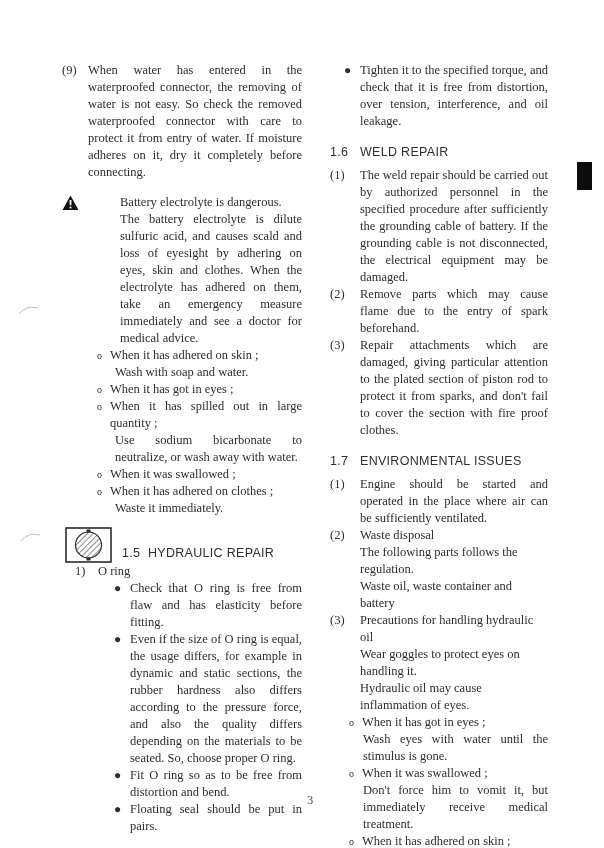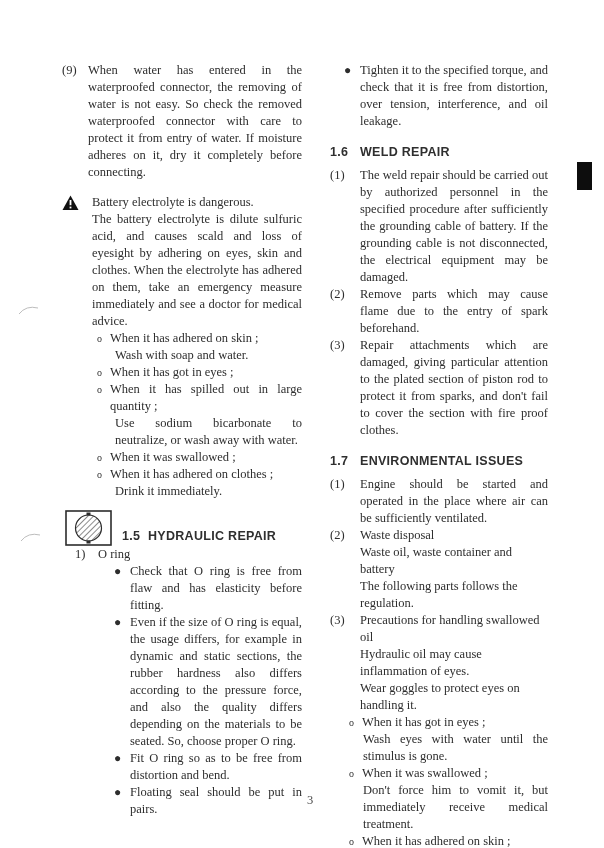--- a/index.html
+++ b/index.html
@@ -15,33 +15,33 @@
   .col{position:absolute;top:62px;}
   .col.left{left:62px;width:240px;}
   .col.right{left:330px;width:218px;}
   .just{text-align:justify;}
   .row{display:flex;align-items:flex-start;}
   .num{flex:0 0 26px;}
   .txt{flex:1;}
   
   .warn{display:flex;margin-top:13px;}
   .warn-icon{flex:0 0 30px;padding-top:1px;}
-  .warn-txt{flex:1;}
+  .warn-txt{flex:1;margin-left:28px;}
   
   .cases{margin-left:35px;}
   .case-head{display:flex;}
   .cm{flex:0 0 13px;font-size:10px;line-height:17px;}
   .case-action{padding-left:18px;}
   .col.right .cases{margin-left:19px;}
   .col.right .case-action{padding-left:14px;}
   
   .sec-head{
     font-family:"Liberation Sans","DejaVu Sans",sans-serif;
     font-size:12.5px;letter-spacing:.3px;color:#2f2f2f;
-    margin:14px 0 6px 0;display:flex;font-weight:bold;
+    margin:14px 0 6px 0;display:flex;
   }
   .sec-head .sn{flex:0 0 30px;}
   
   .s15head{display:flex;align-items:flex-end;margin-top:10px;margin-left:3px;}
   .oring-box{display:inline-block;width:47px;height:36px;}
   .s15head .sec-head{margin:8px 0 1px 10px;}
   .s15head .sec-head .sn{flex:0 0 26px;}
   
   .sub{display:flex;margin-left:13px;}
   .sub .snum{flex:0 0 23px;}
@@ -118,21 +118,21 @@
         <div class="case-head">
             <span class="cm">o</span>
             <span class="txt">When it was swallowed ;</span>
           </div>
       </div>
       <div class="case">
         <div class="case-head">
             <span class="cm">o</span>
             <span class="txt">When it has adhered on clothes ;</span>
           </div>
-        <div class="case-action">Drink it immediately.</div>
+        <div class="case-action">Waste it immediately.</div>
       </div>
     </div>
 
     <div class="s15head">
       <span class="oring-box">
         <svg width="47" height="36" viewBox="0 0 47 36">
           <defs>
             <pattern id="hatch" width="4" height="4" patternTransform="rotate(45)" patternUnits="userSpaceOnUse">
               <line x1="0" y1="0" x2="0" y2="4" stroke="#5a5a5a" stroke-width="1.4"></line>
             </pattern>
@@ -204,29 +204,29 @@
 
     <div class="ritem">
       <span class="num">(1)</span>
       <div class="txt just">Engine should be started and operated in the place where air can be sufficiently ventilated.</div>
     </div>
 
     <div class="ritem">
       <span class="num">(2)</span>
       <div class="txt">Waste disposal</div>
     </div>
+    <div class="rline">The following parts follows the regulation.</div>
     <div class="rline">Waste oil, waste container and battery</div>
-    <div class="rline">The following parts follows the regulation.</div>
 
     <div class="ritem">
       <span class="num">(3)</span>
-      <div class="txt">Precautions for handling swallowed oil</div>
-    </div>
+      <div class="txt">Precautions for handling hydraulic oil</div>
+    </div>
+    <div class="rline">Wear goggles to protect eyes on handling it.</div>
     <div class="rline">Hydraulic oil may cause inflammation of eyes.</div>
-    <div class="rline">Wear goggles to protect eyes on handling it.</div>
 
     <div class="cases">
       <div class="case">
         <div class="case-head">
             <span class="cm">o</span>
             <span class="txt">When it has got in eyes ;</span>
           </div>
         <div class="case-action just">Wash eyes with water until the stimulus is gone.</div>
       </div>
       <div class="case">

